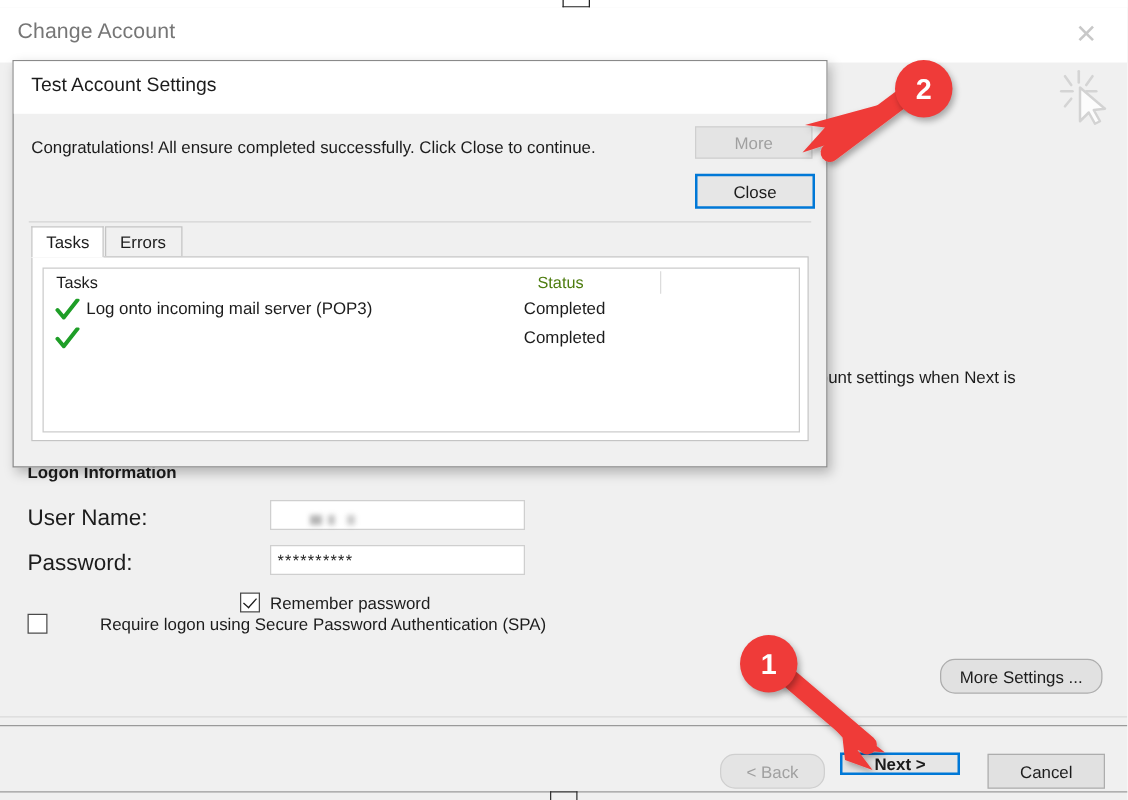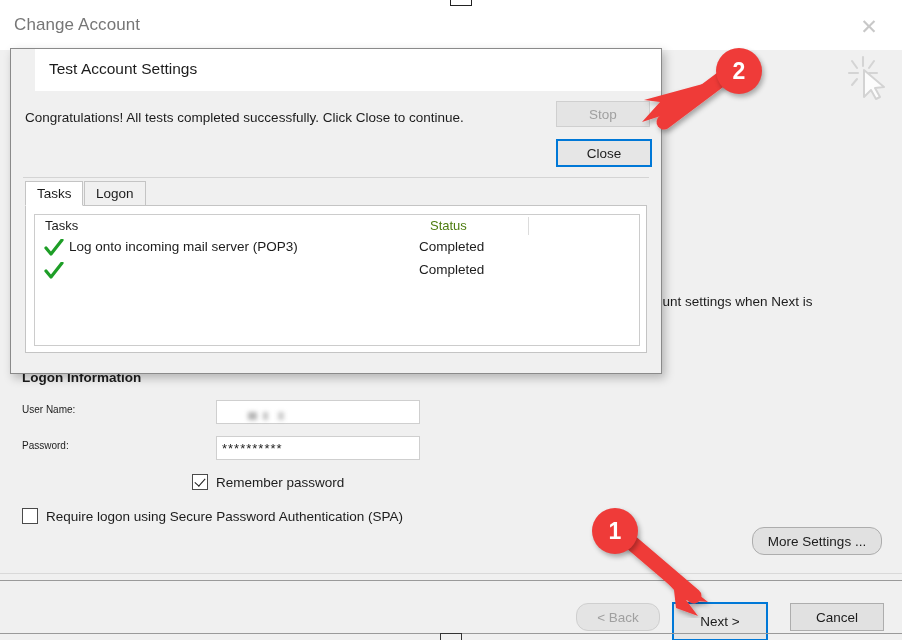--- a/index.html
+++ b/index.html
@@ -70,21 +70,21 @@
   
   #logon-heading {
     position: absolute;
     left: 22px; top: 364px;
     font-size: 13.5px;
     font-weight: bold;
     color: #1c1c1c;
   }
   .field-label {
     position: absolute;
-    font-size: 10px;
+    font-size: 18px;
     color: #1c1c1c;
   }
   #label-username { left: 22px; top: 398px; }
   #label-password { left: 22px; top: 434px; }
 
   .text-input {
     position: absolute;
     width: 204px;
     height: 24px;
     background: #ffffff;
@@ -111,21 +111,21 @@
   }
 
   .cb-row {
     position: absolute;
     display: flex;
     align-items: center;
     font-size: 13.5px;
     color: #1c1c1c;
   }
   #row-remember { left: 192px; top: 468px; }
-  #row-spa { left: 22px; top: 502px; }
+  #row-spa { left: 22px; top: 485px; gap: 34px; }
 
   .checkbox {
     width: 16px; height: 16px;
     border: 1px solid #4a4a4a;
     background: #fff;
     box-sizing: border-box;
     margin-right: 8px;
     position: relative;
     flex: none;
   }
@@ -167,41 +167,40 @@
   }
   #wizard-divider2 {
     position: absolute;
     left: 0; top: 574px;
     width: 902px;
     height: 1px;
     background: #9a9a9a;
   }
 
   #btn-back   { left: 576px; top: 597px; width: 84px; height: 28px; border-radius: 12px; }
-  #btn-next   { left: 672px; top: 596px; width: 96px; height: 39px; }
+  #btn-next   { left: 672px; top: 596px; width: 96px; height: 18px; font-weight: bold; }
   #btn-cancel { left: 790px; top: 597px; width: 94px; height: 28px; }
 
   
   #test-dialog {
     position: absolute;
     left: 10px; top: 42px;
     width: 652px;
     height: 326px;
     background: #f0f0f0;
     border: 1px solid #8a8a8a;
     box-sizing: border-box;
     box-shadow: 3px 4px 9px rgba(0,0,0,.25);
   }
   #test-dialog-titlebar {
     position: absolute;
     left: 0; top: 0;
     right: 0;
     height: 42px;
     background: #ffffff;
-    margin-left: 24px;
   }
   #test-dialog-title {
     position: absolute;
     left: 14px; top: 11px;
     font-size: 15.5px;
     color: #1c1c1c;
   }
   #congrats-text {
     position: absolute;
     left: 14px; top: 61px;
@@ -428,30 +427,30 @@
 
   <button class="btn disabled" id="btn-back">&lt; Back</button>
   <button class="btn focused" id="btn-next">Next &gt;</button>
   <button class="btn" id="btn-cancel">Cancel</button>
 
   <div id="test-dialog">
     <div id="test-dialog-titlebar">
       <div id="test-dialog-title">Test Account Settings</div>
     </div>
 
-    <div id="congrats-text">Congratulations! All tests completed successfully. Click Close to continue.</div>
-
-    <button class="btn disabled" id="btn-stop">Stop</button>
+    <div id="congrats-text">Congratulations! All ensure completed successfully. Click Close to continue.</div>
+
+    <button class="btn disabled" id="btn-stop">More</button>
     <button class="btn focused" id="btn-close">Close</button>
 
     <div id="modal-divider"></div>
 
     <div id="tabstrip">
       <div class="tab active" id="tab-tasks">Tasks</div>
-      <div class="tab" id="tab-errors">Logon</div>
+      <div class="tab" id="tab-errors">Errors</div>
     </div>
 
     <div id="tasks-panel">
       <div id="tasks-listview">
 
         <div class="lv-header">
           <div class="lv-col-tasks-h">Tasks</div>
           <div class="lv-col-status-h">Status</div>
           <div id="lv-col-separator"></div>
         </div>

